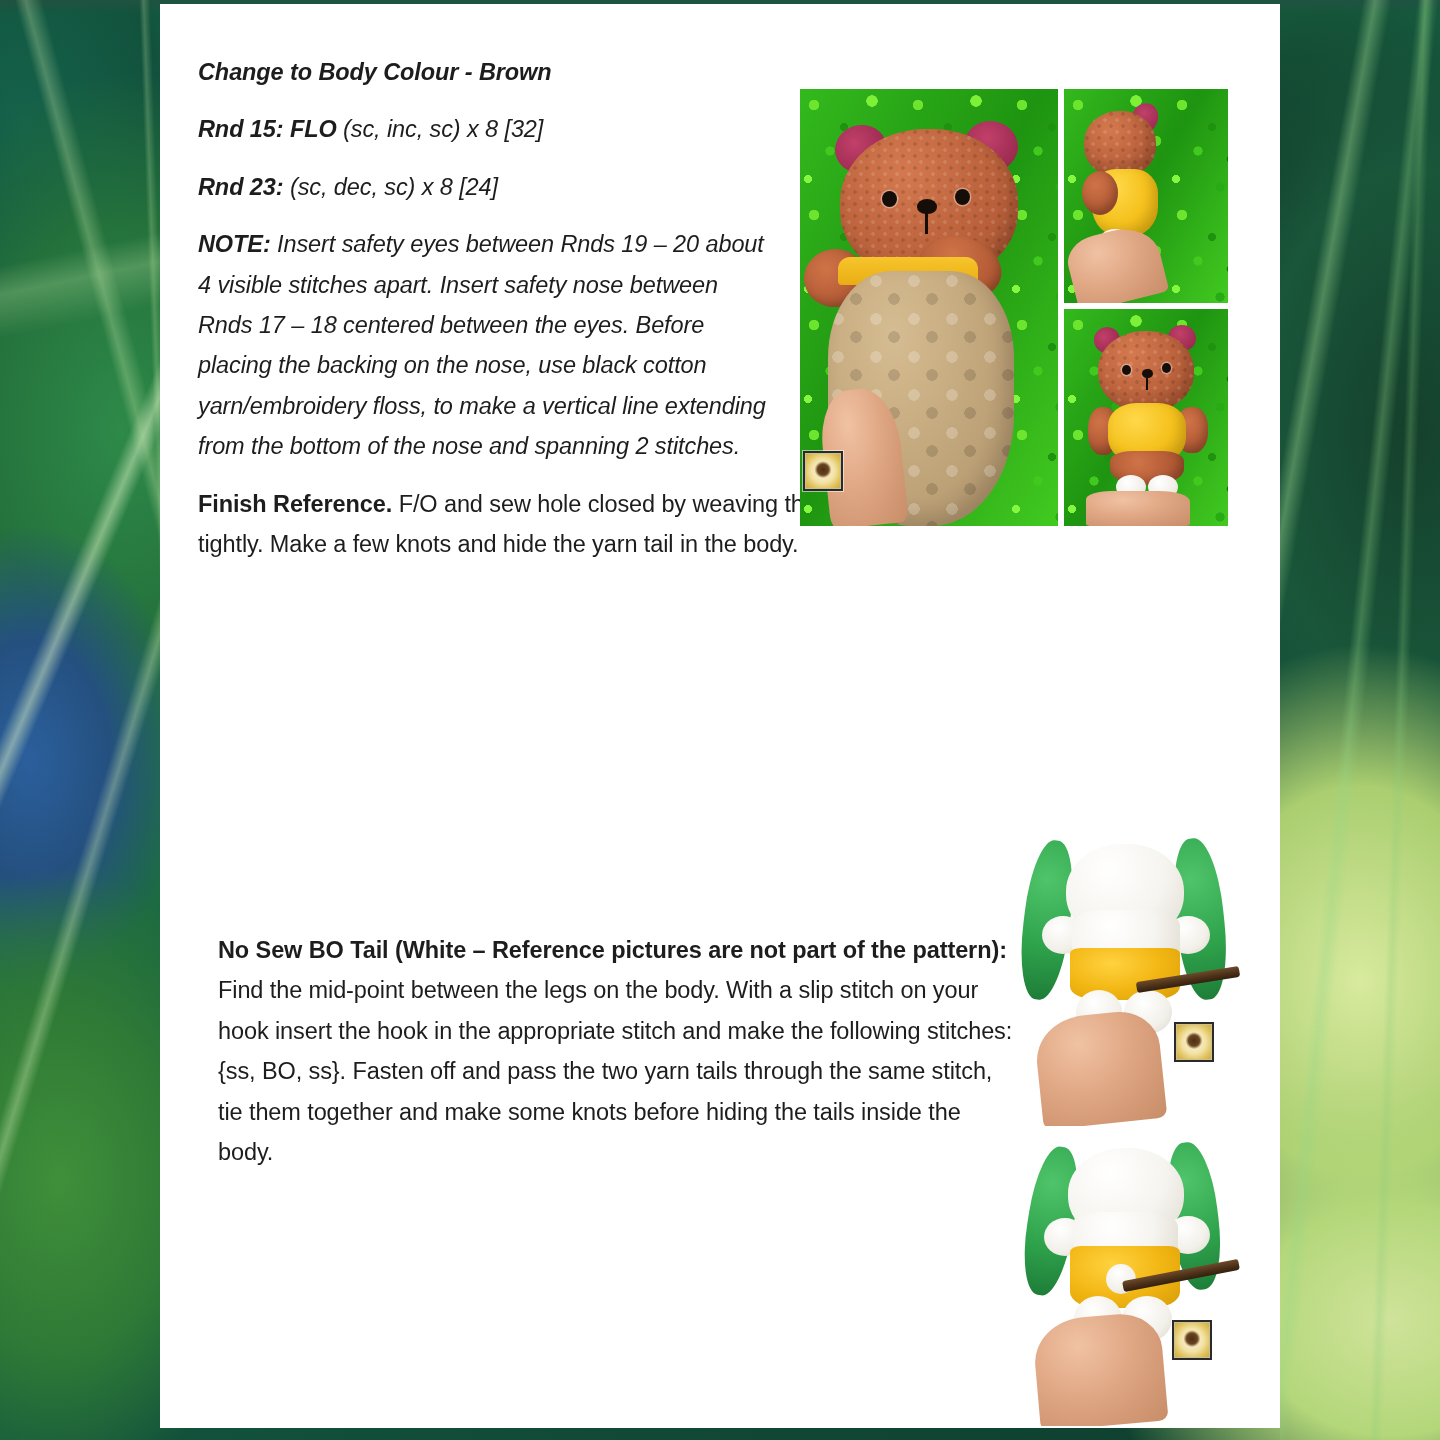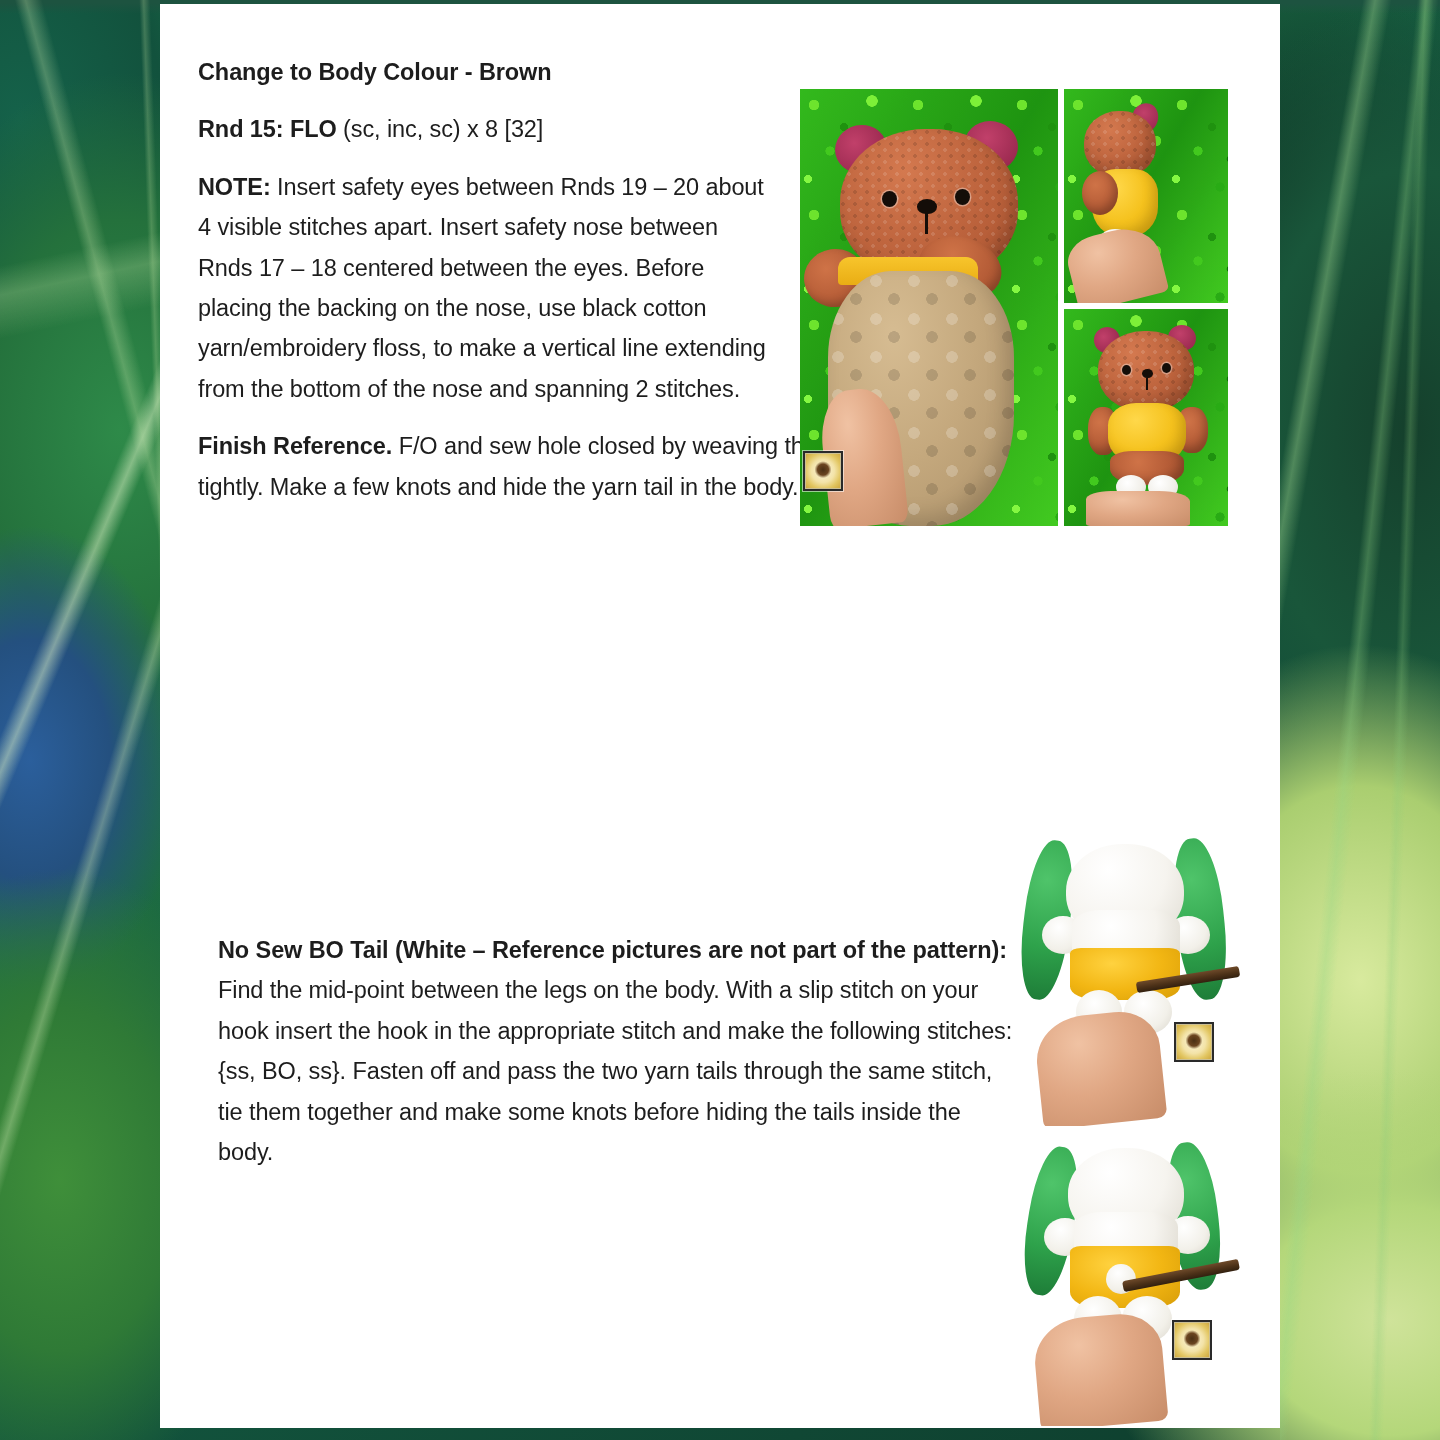--- a/index.html
+++ b/index.html
@@ -72,21 +72,21 @@
     width: 1010px;
   }
   .para {
     font-size: 23.5px;
     line-height: 1.72;
     color: #1d1d1d;
     margin-bottom: 17px;
     letter-spacing: -0.1px;
   }
   .para b { font-weight: 700; }
-  .narrow { width: 580px; }
+  .narrow { width: 580px; font-style: italic; }
   .w-wide  { width: 1000px; }
 
   
   #collage {
     position: absolute;
     left: 640px;
     top: 85px;
     width: 428px;
     height: 437px;
     background: #ffffff;
@@ -220,20 +220,23 @@
       <b>Change to Body Colour - Brown</b>
     </div>
 
 
     <div class="para narrow">
       <b>Rnd 15:</b>
       <b>FLO</b><span> (sc, inc, sc) x 8 [32]</span>
     </div>
 
 
+    <div class="para narrow">
+      <b>Rnd 23:</b><span> (sc, dec, sc) x 8 [24]</span>
+    </div>
 
     <div class="para narrow">
       <b>NOTE:</b><span> Insert safety eyes between Rnds 19 – 20 about 4 visible stitches apart. Insert safety nose between Rnds 17 – 18 centered between the eyes. Before placing the backing on the nose, use black cotton yarn/embroidery floss, to make a vertical line extending from the bottom of the nose and spanning 2 stitches.</span>
     </div>
 
 
 
 
     <div class="para w-wide">
       <b>Finish Reference.</b><span> F/O and sew hole closed by weaving the tail closed the FLO and pulling tightly. Make a few knots and hide the yarn tail in the body.</span>

